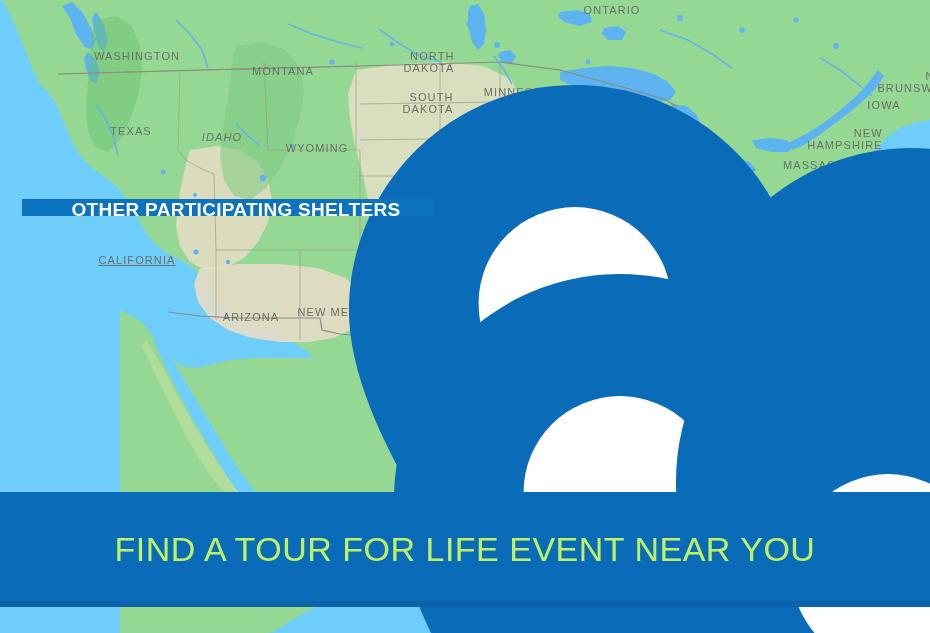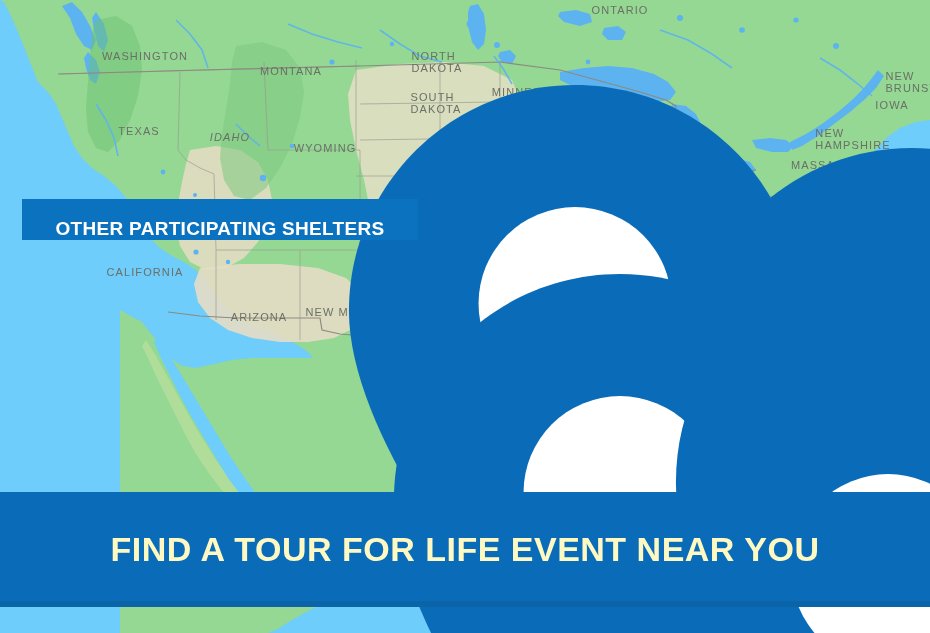--- a/index.html
+++ b/index.html
@@ -15,55 +15,54 @@
   #map svg{display:block;width:930px;height:633px;}
 
   .state-label{
     position:absolute;
     color:#6b6f66;
     font-family:"Liberation Sans", sans-serif;
     font-size:11px;
     letter-spacing:1.1px;
     white-space:nowrap;
     transform:translate(-50%,-50%);
-    text-align:left;
+    text-align:right;
     line-height:12px;
     pointer-events:none;
-    margin-left:8px;
   }
   .state-label.two{line-height:12px;}
 
   
   .pin{position:absolute;width:30px;height:42px;transform:translate(-50%,-100%);}
   .pin svg{display:block;width:30px;height:42px;overflow:visible;}
 
   
   #shelters-banner{
-    position:absolute;left:22px;top:199px;width:396px;height:41px;
+    position:absolute;left:22px;top:199px;width:396px;height:17px;
     background:#0a72bf;
-    display:flex;align-items:flex-end;justify-content:center;
+    display:flex;align-items:flex-start;justify-content:center;padding-left:16px;
   }
   #shelters-banner .txt{
     color:#ffffff;
     font-family:"Liberation Sans", sans-serif;
     font-weight:bold;
     font-size:19px;
     letter-spacing:0.3px;
     white-space:nowrap;
   }
 
   #find-banner{
     position:absolute;left:0;top:492px;width:930px;height:115px;
     background:#0a6cb8;
     display:flex;align-items:center;justify-content:center;
   }
   #find-banner .txt{
-    color:#fef9c3;
+    color:#bef264;
     font-family:"Liberation Sans", sans-serif;
-    font-weight:bold;
+    font-weight:normal;
     font-size:34px;
     letter-spacing:0.5px;
     white-space:nowrap;
   }
   #find-banner-underline{
     position:absolute;left:0;top:601px;width:930px;height:6px;background:#0b63a8;
   }
 </style>
 </head>
 <body>
@@ -297,21 +296,21 @@
         <div class="state-label" style="left: 839px; top: 165px; color: rgb(107, 111, 102);">MASSACHUSETTS</div>
         <div class="state-label" style="left: 317px; top: 148px; color: rgb(107, 111, 102);">WYOMING</div>
         <div class="state-label" style="left: 436px; top: 182px; color: rgb(107, 111, 102);">NEBRASKA</div>
         <div class="state-label" style="left: 521px; top: 170px; color: rgb(107, 111, 102);">IOWA</div>
         <div class="state-label" style="left: 592px; top: 207px; color: rgb(107, 111, 102);">ILLINOIS</div>
         <div class="state-label" style="left: 804px; top: 208px; color: rgb(107, 111, 102);">NEW JERSEY</div>
         <div class="state-label" style="left: 541px; top: 239px; color: rgb(107, 111, 102);">MISSOURI</div>
         <div class="state-label" style="left: 655px; top: 251px; color: rgb(107, 111, 102);">KENTUCKY</div>
         <div class="state-label" style="left: 790px; top: 233px; color: rgb(107, 111, 102);">DELAWARE</div>
         <div class="state-label" style="left: 743px; top: 253px; color: rgb(107, 111, 102);">VIRGINIA</div>
-        <div class="state-label" style="left: 137px; top: 272px; color: rgb(107, 111, 102);">CALIFORNIA</div>
+        <div class="state-label" style="left: 137px; top: 260px; color: rgb(107, 111, 102); text-decoration: underline;">CALIFORNIA</div>
         <div class="state-label" style="left: 473px; top: 290px; color: rgb(107, 111, 102);">OKLAHOMA</div>
         <div class="state-label" style="left: 542px; top: 308px; color: rgb(107, 111, 102);">ARKANSAS</div>
         <div class="state-label" style="left: 635px; top: 290px; color: rgb(107, 111, 102);">TENNESSEE</div>
         <div class="state-label two" style="left: 723px; top: 290px; color: rgb(107, 111, 102);">NORTH<br>CAROLINA</div>
         <div class="state-label" style="left: 251px; top: 317px; color: rgb(107, 111, 102);">ARIZONA</div>
         <div class="state-label" style="left: 339px; top: 312px; color: rgb(107, 111, 102);">NEW MEXICO</div>
         <div class="state-label" style="left: 423px; top: 370px; color: rgb(107, 111, 102);">TEXAS</div>
         <div class="state-label" style="left: 546px; top: 372px; color: rgb(107, 111, 102);">LOUISIANA</div>
         <div class="state-label" style="left: 632px; top: 346px; color: rgb(107, 111, 102);">ALABAMA</div>
         <div class="state-label" style="left: 679px; top: 346px; color: rgb(107, 111, 102);">GEORGIA</div>

